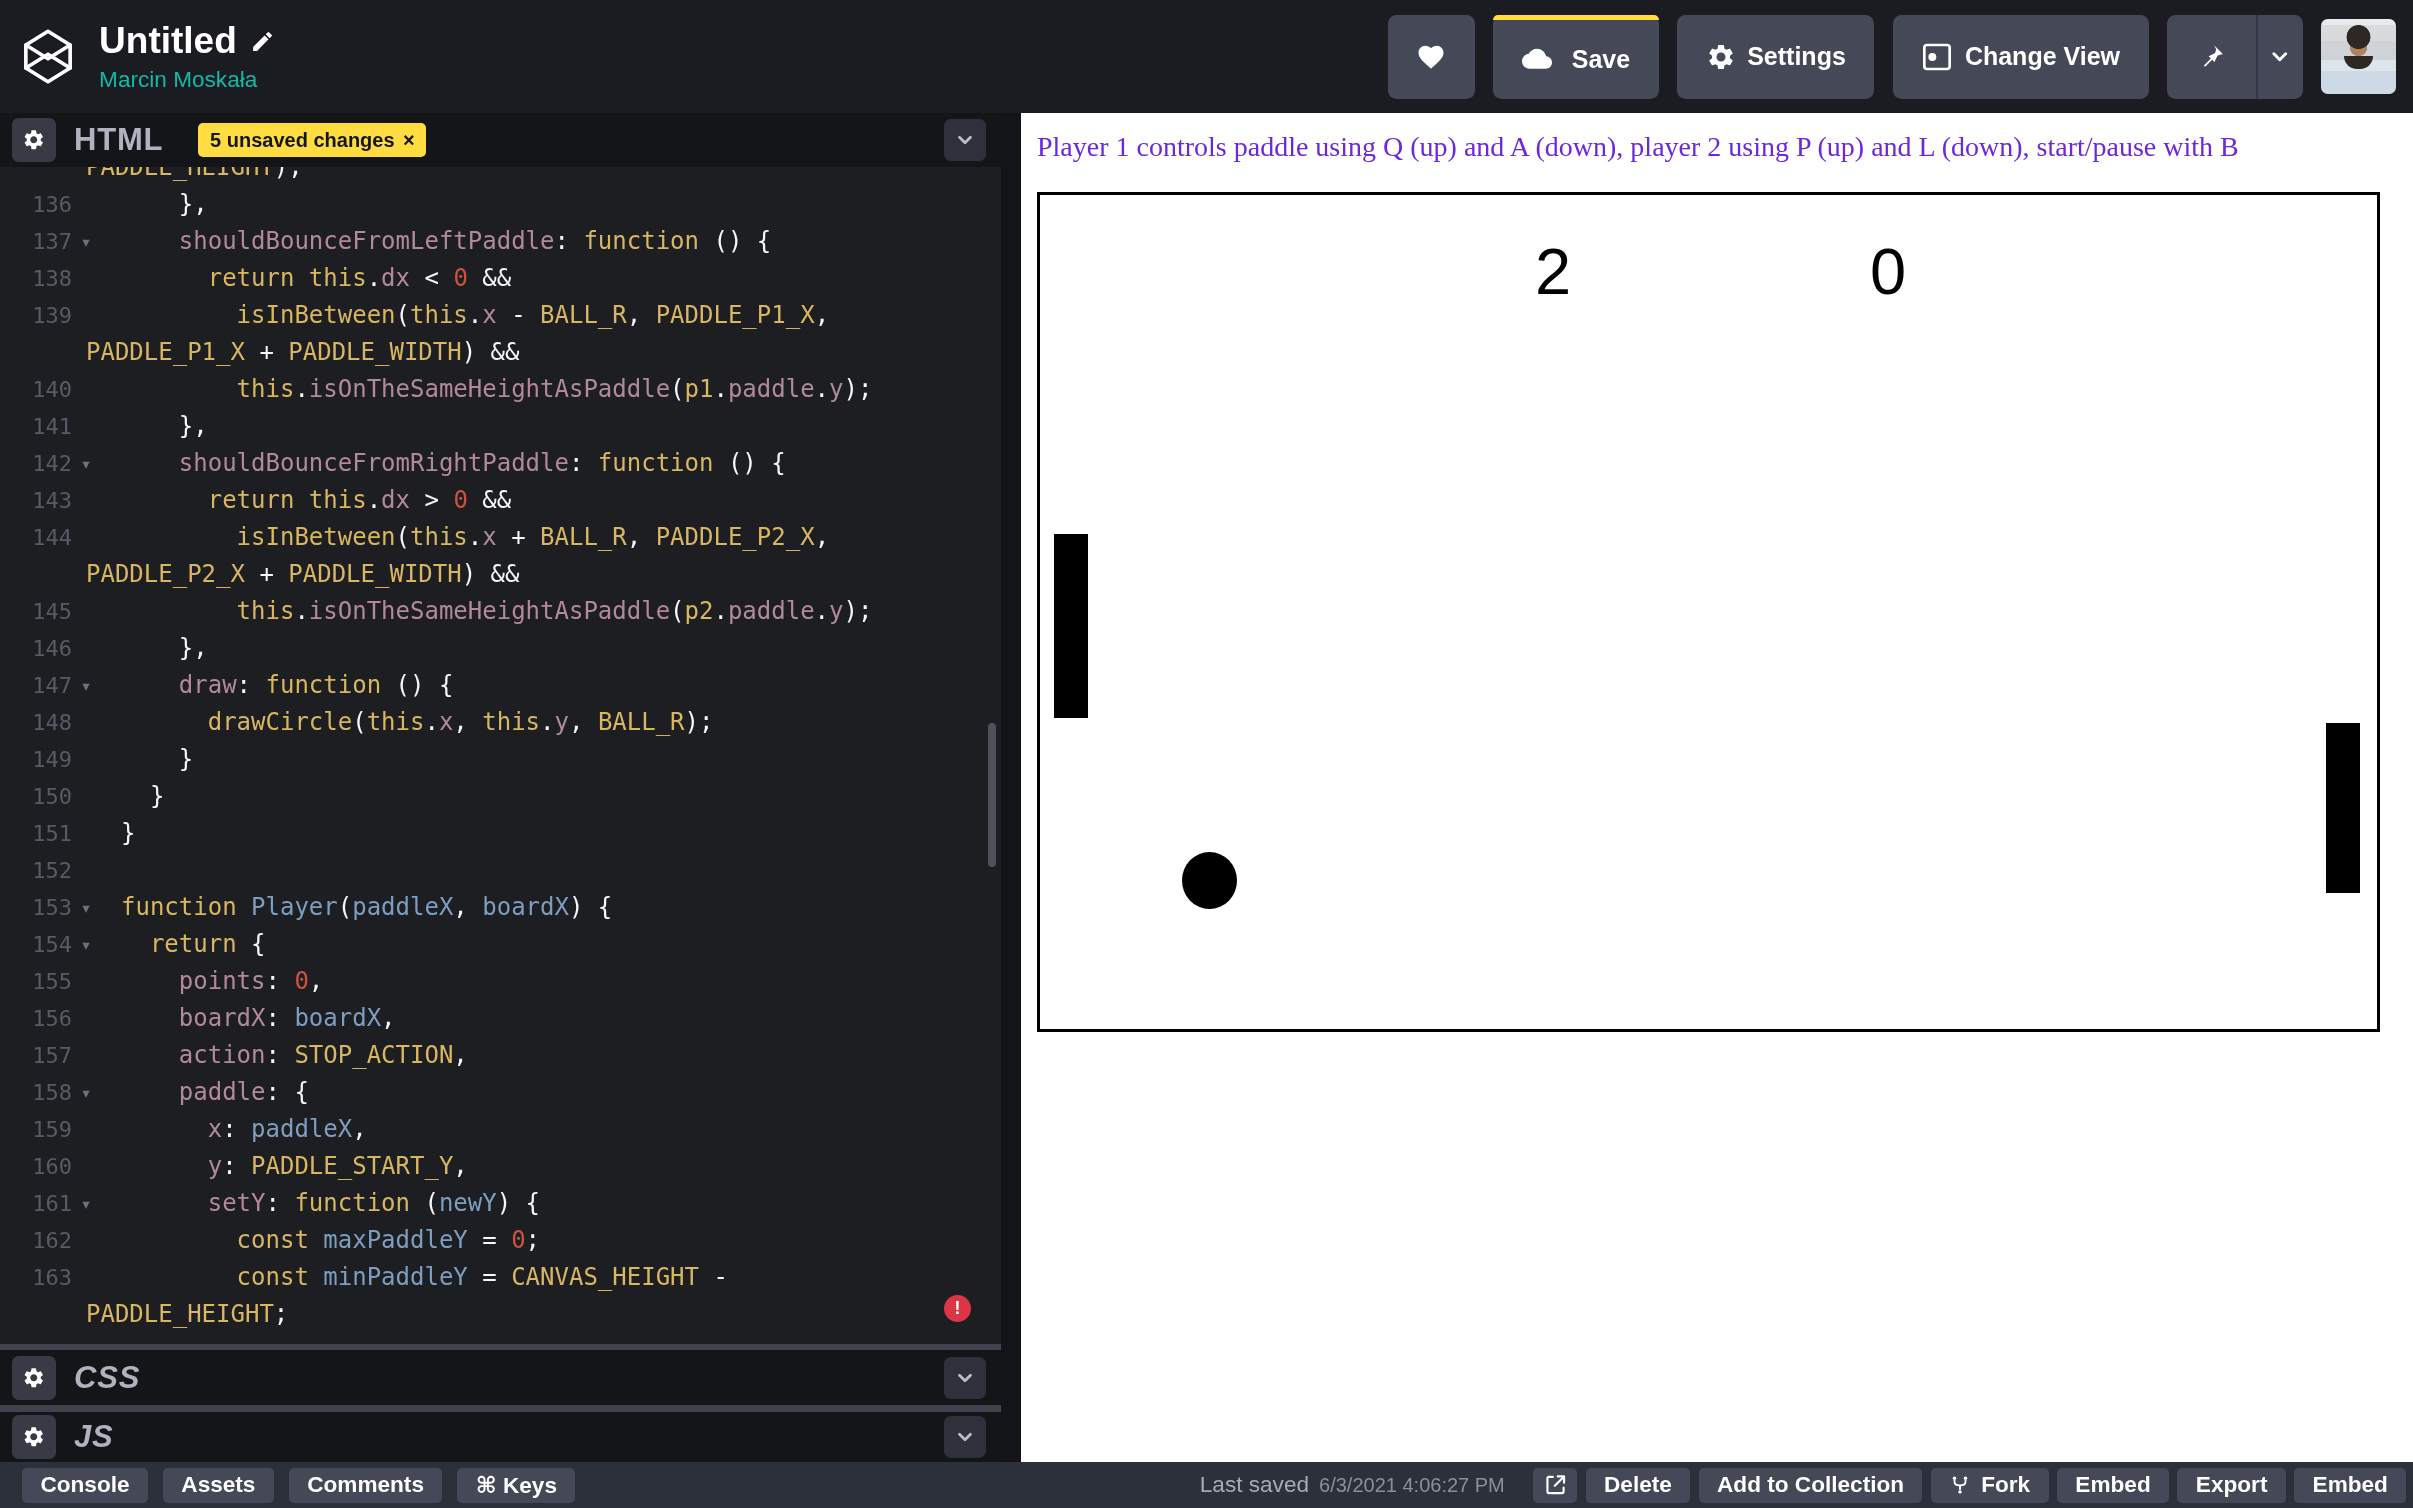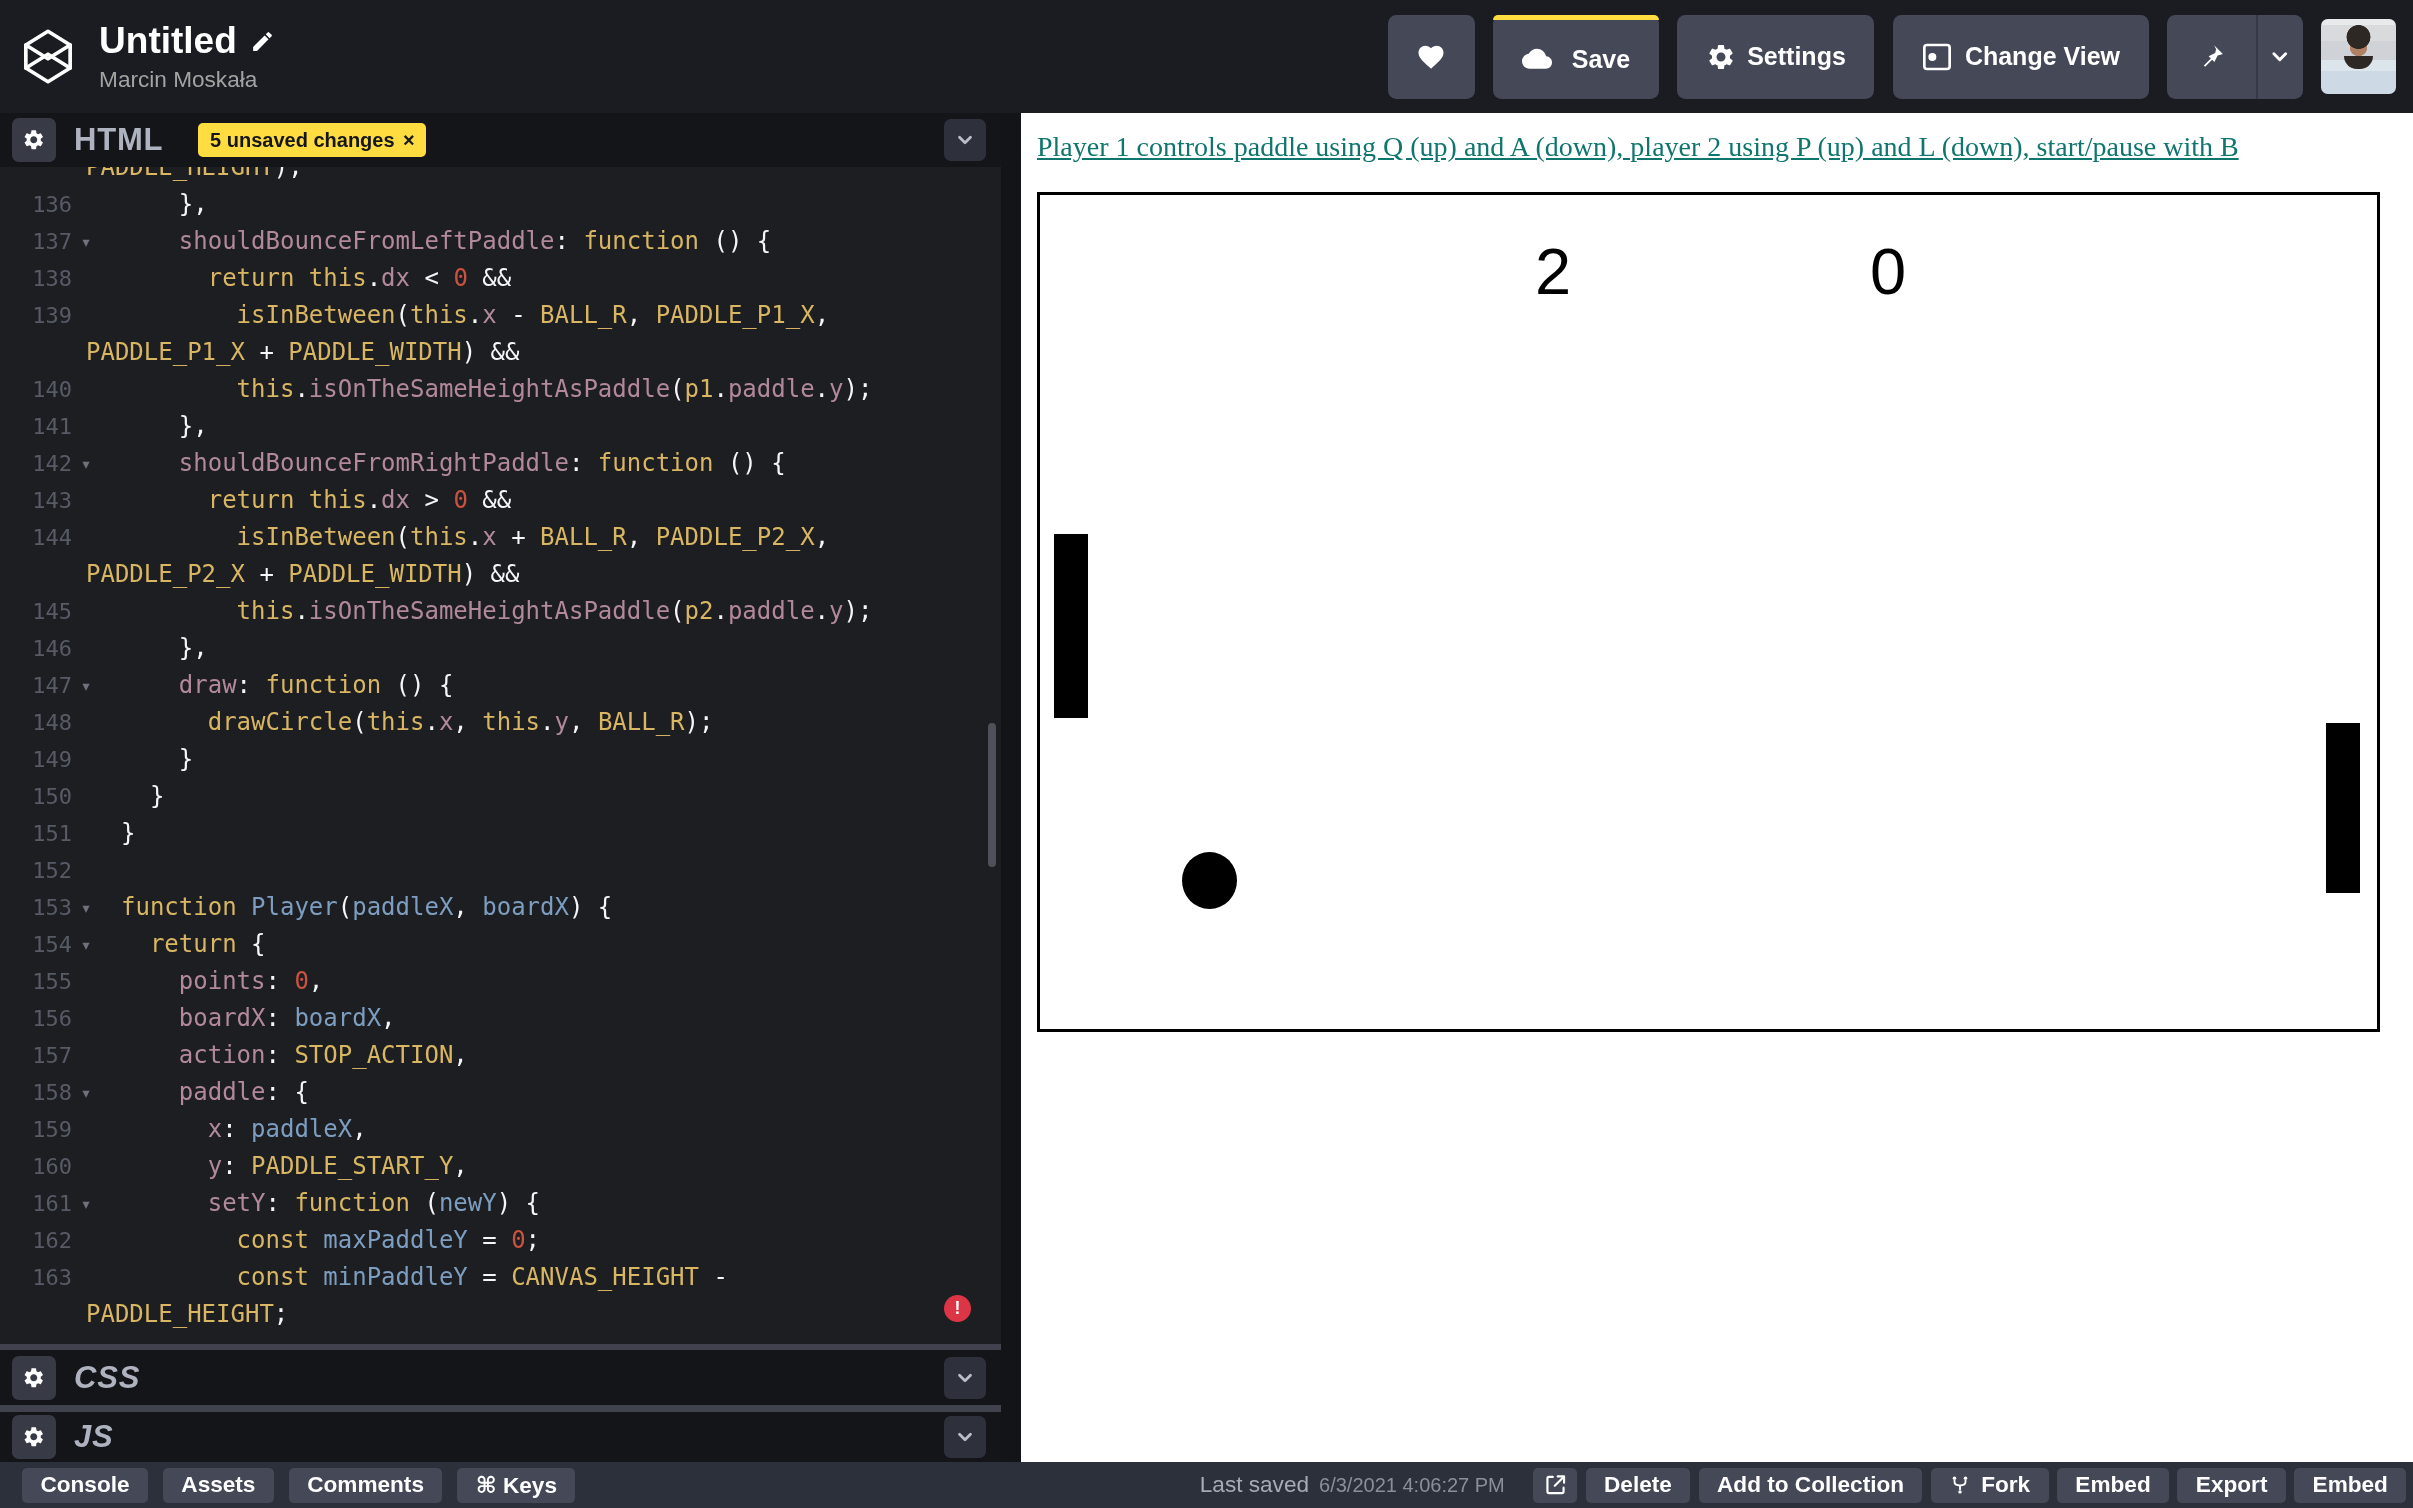--- a/index.html
+++ b/index.html
@@ -6,21 +6,21 @@
   #app{position:relative;width:2413px;height:1508px;overflow:hidden;
        font-family:"Liberation Sans","DejaVu Sans",sans-serif;color:#fff;}
 
   
   #header{height:113px;background:#1b1c22;display:flex;align-items:center;padding:0 17px;box-sizing:border-box;}
   #logo{width:52px;height:55px;margin:0 6.7px 0 5px;flex:0 0 auto;}
   #title-block{margin-left:18.4px;}
   #title-row{display:flex;align-items:center;gap:13.4px;}
   #pen-title{font-size:37px;font-weight:bold;color:#fff;}
   #pencil-icon{width:25px;height:25px;}
-  #pen-author{font-size:22.6px;color:#a3a3a3;margin-top:5px;}
+  #pen-author{font-size:22.6px;color:#14b8a6;margin-top:5px;}
   #header-right{margin-left:auto;display:flex;align-items:center;gap:18.4px;}
   .hbtn{height:84px;background:#444857;border-radius:8.4px;display:flex;align-items:center;justify-content:center;
         gap:11.7px;font-size:25px;font-weight:bold;color:#fff;padding:0 28.5px;box-sizing:border-box;position:relative;cursor:pointer;}
   .hbtn svg{flex:0 0 auto;}
   #save-button{padding-top:5px;gap:20px;}
   #save-accent{position:absolute;top:0;left:0;right:0;height:5.9px;border-radius:8.4px 8.4px 0 0;}
   #pin-group{display:flex;align-items:stretch;height:84px;background:#444857;border-radius:8.4px;overflow:hidden;}
   #pin-seg{width:89px;display:flex;align-items:center;justify-content:center;cursor:pointer;}
   #pin-divider{width:1.7px;background:#34384a;}
   #pin-chevron-seg{width:45px;display:flex;align-items:center;justify-content:center;cursor:pointer;}
@@ -56,21 +56,21 @@
   .h-divider{height:6.7px;background:#40434e;flex:0 0 auto;}
   .panel-band{display:flex;align-items:center;padding-left:11.7px;background:#141519;flex:0 0 auto;}
   #css-band{height:55px;}
   #js-band{height:50px;}
 
   #gutter-v{width:20px;background:#131417;flex:0 0 auto;cursor:col-resize;}
 
   
   #preview{flex:1 1 auto;background:#ffffff;position:relative;color:#000;}
   #instructions{position:absolute;left:16px;top:18.4px;font-family:"Liberation Serif","DejaVu Serif",serif;
-                font-size:28px;color:#0f766e;white-space:nowrap;text-decoration:underline;}
+                font-size:28px;color:#6d28d9;white-space:nowrap;}
   #game-canvas{position:absolute;left:16px;top:79px;width:1343px;height:840px;border:3.4px solid #000;box-sizing:border-box;}
   .score{position:absolute;top:44px;font-size:65px;color:#000;transform:translateX(-50%);line-height:1;}
   #score-left{left:513px;}
   #score-right{left:848px;}
   .paddle{position:absolute;background:#000;}
   #paddle-left{left:14.2px;top:339px;width:34px;height:184px;}
   #paddle-right{left:1286px;top:528px;width:34px;height:170px;}
   #ball{position:absolute;left:142px;top:657px;width:55px;height:57px;border-radius:50%;background:#000;}
 
   

